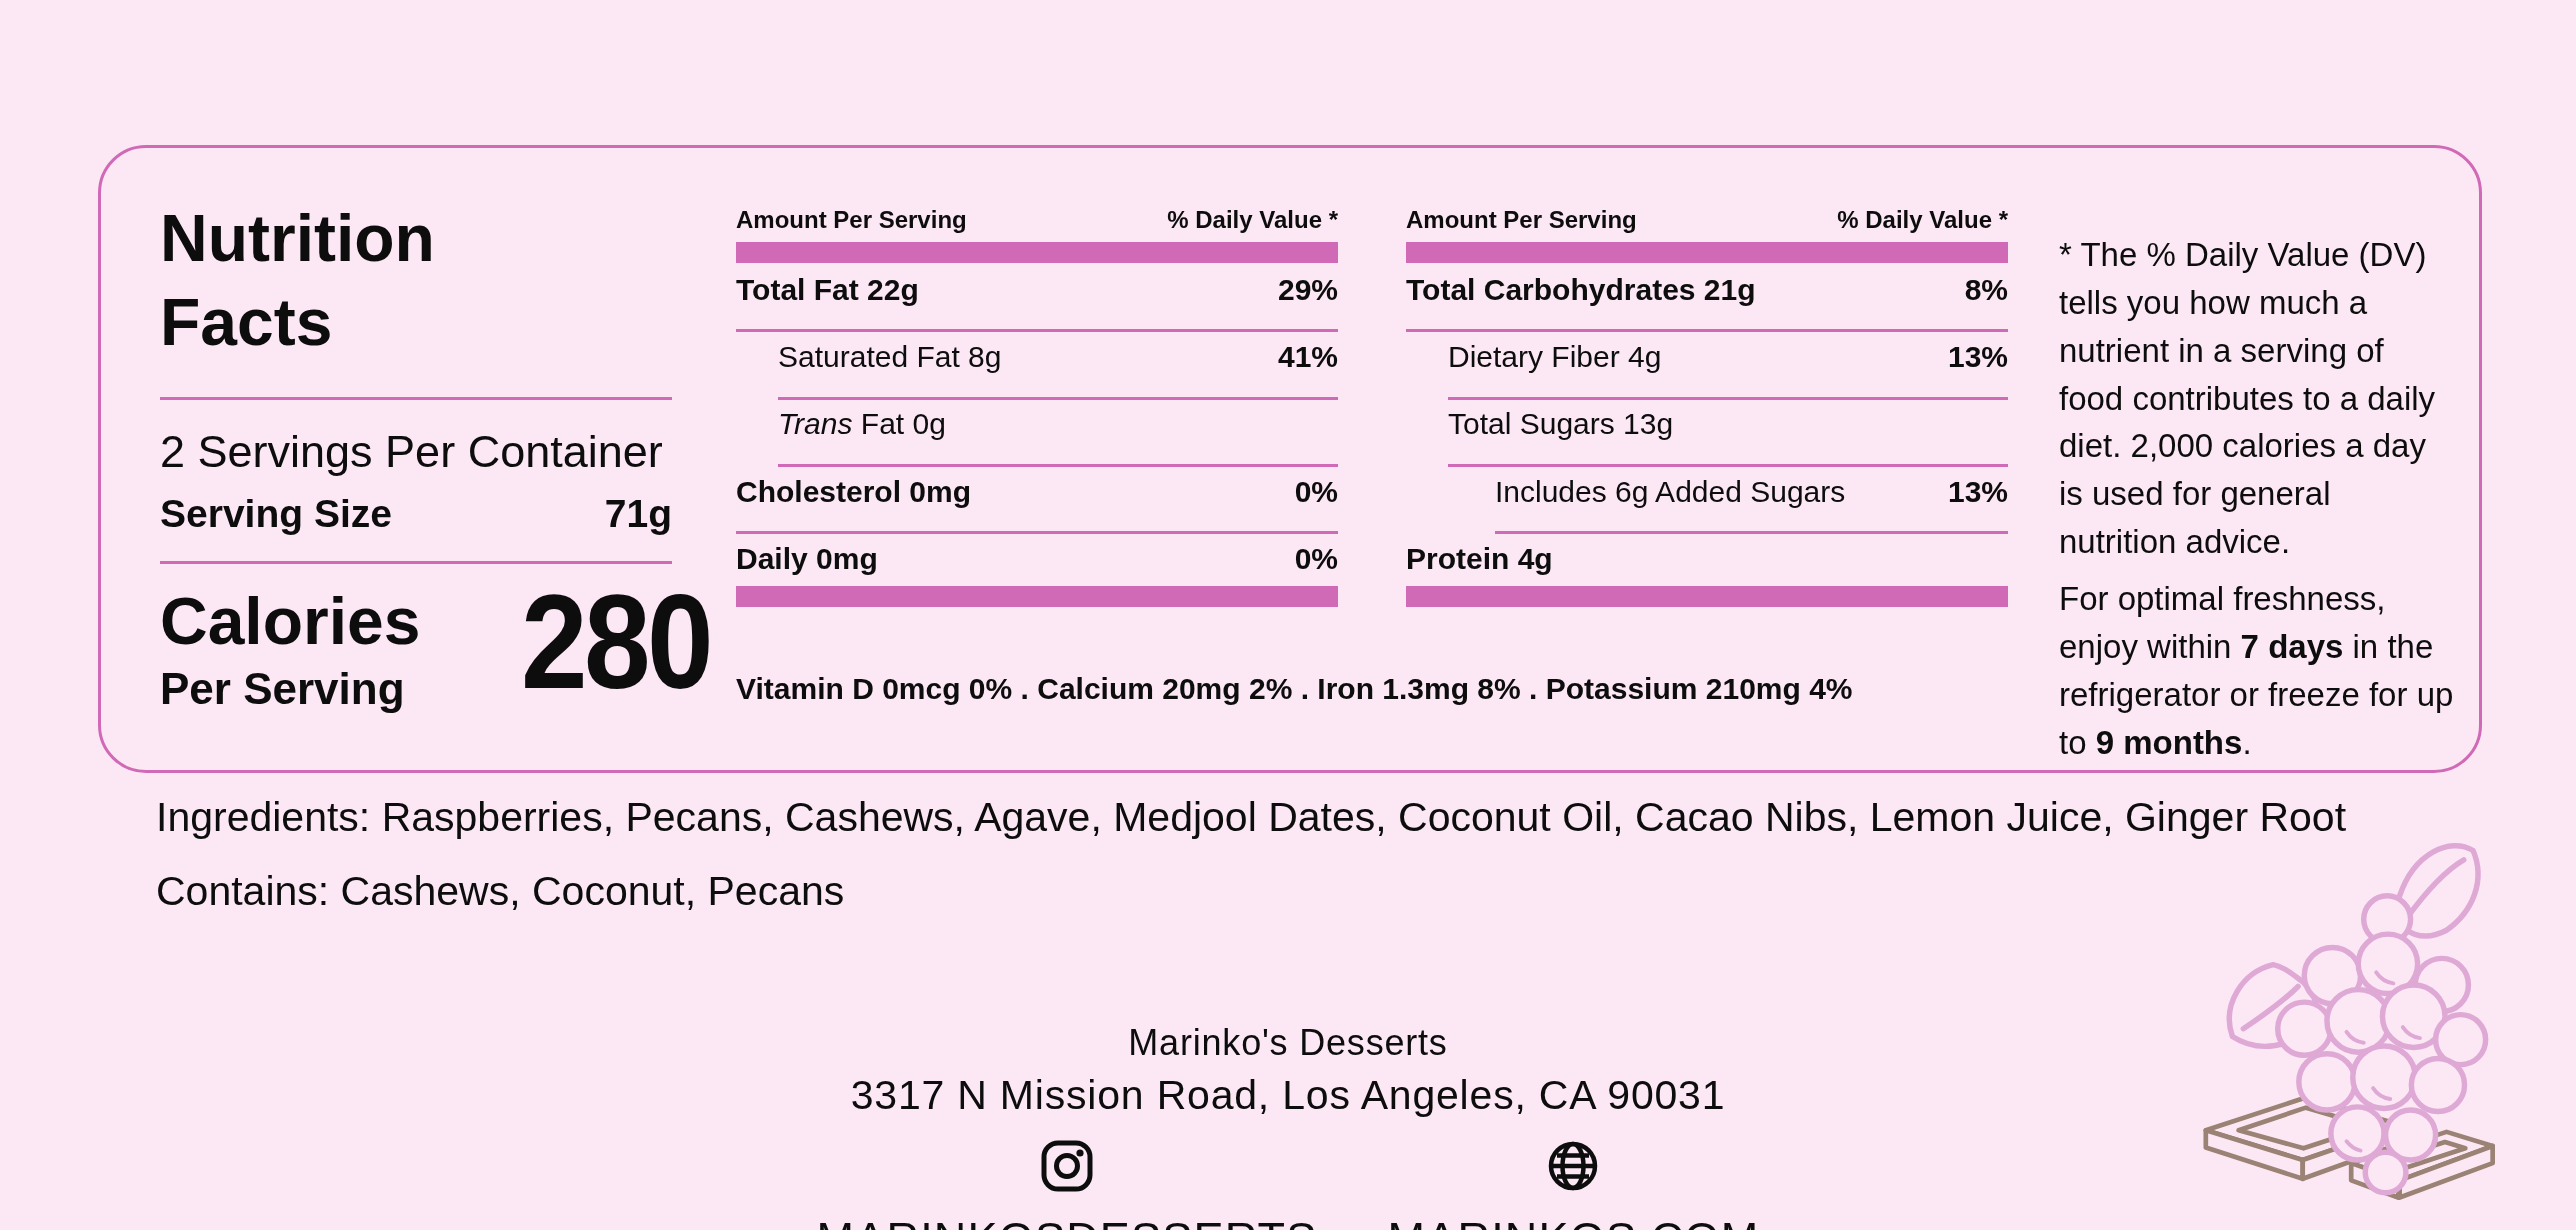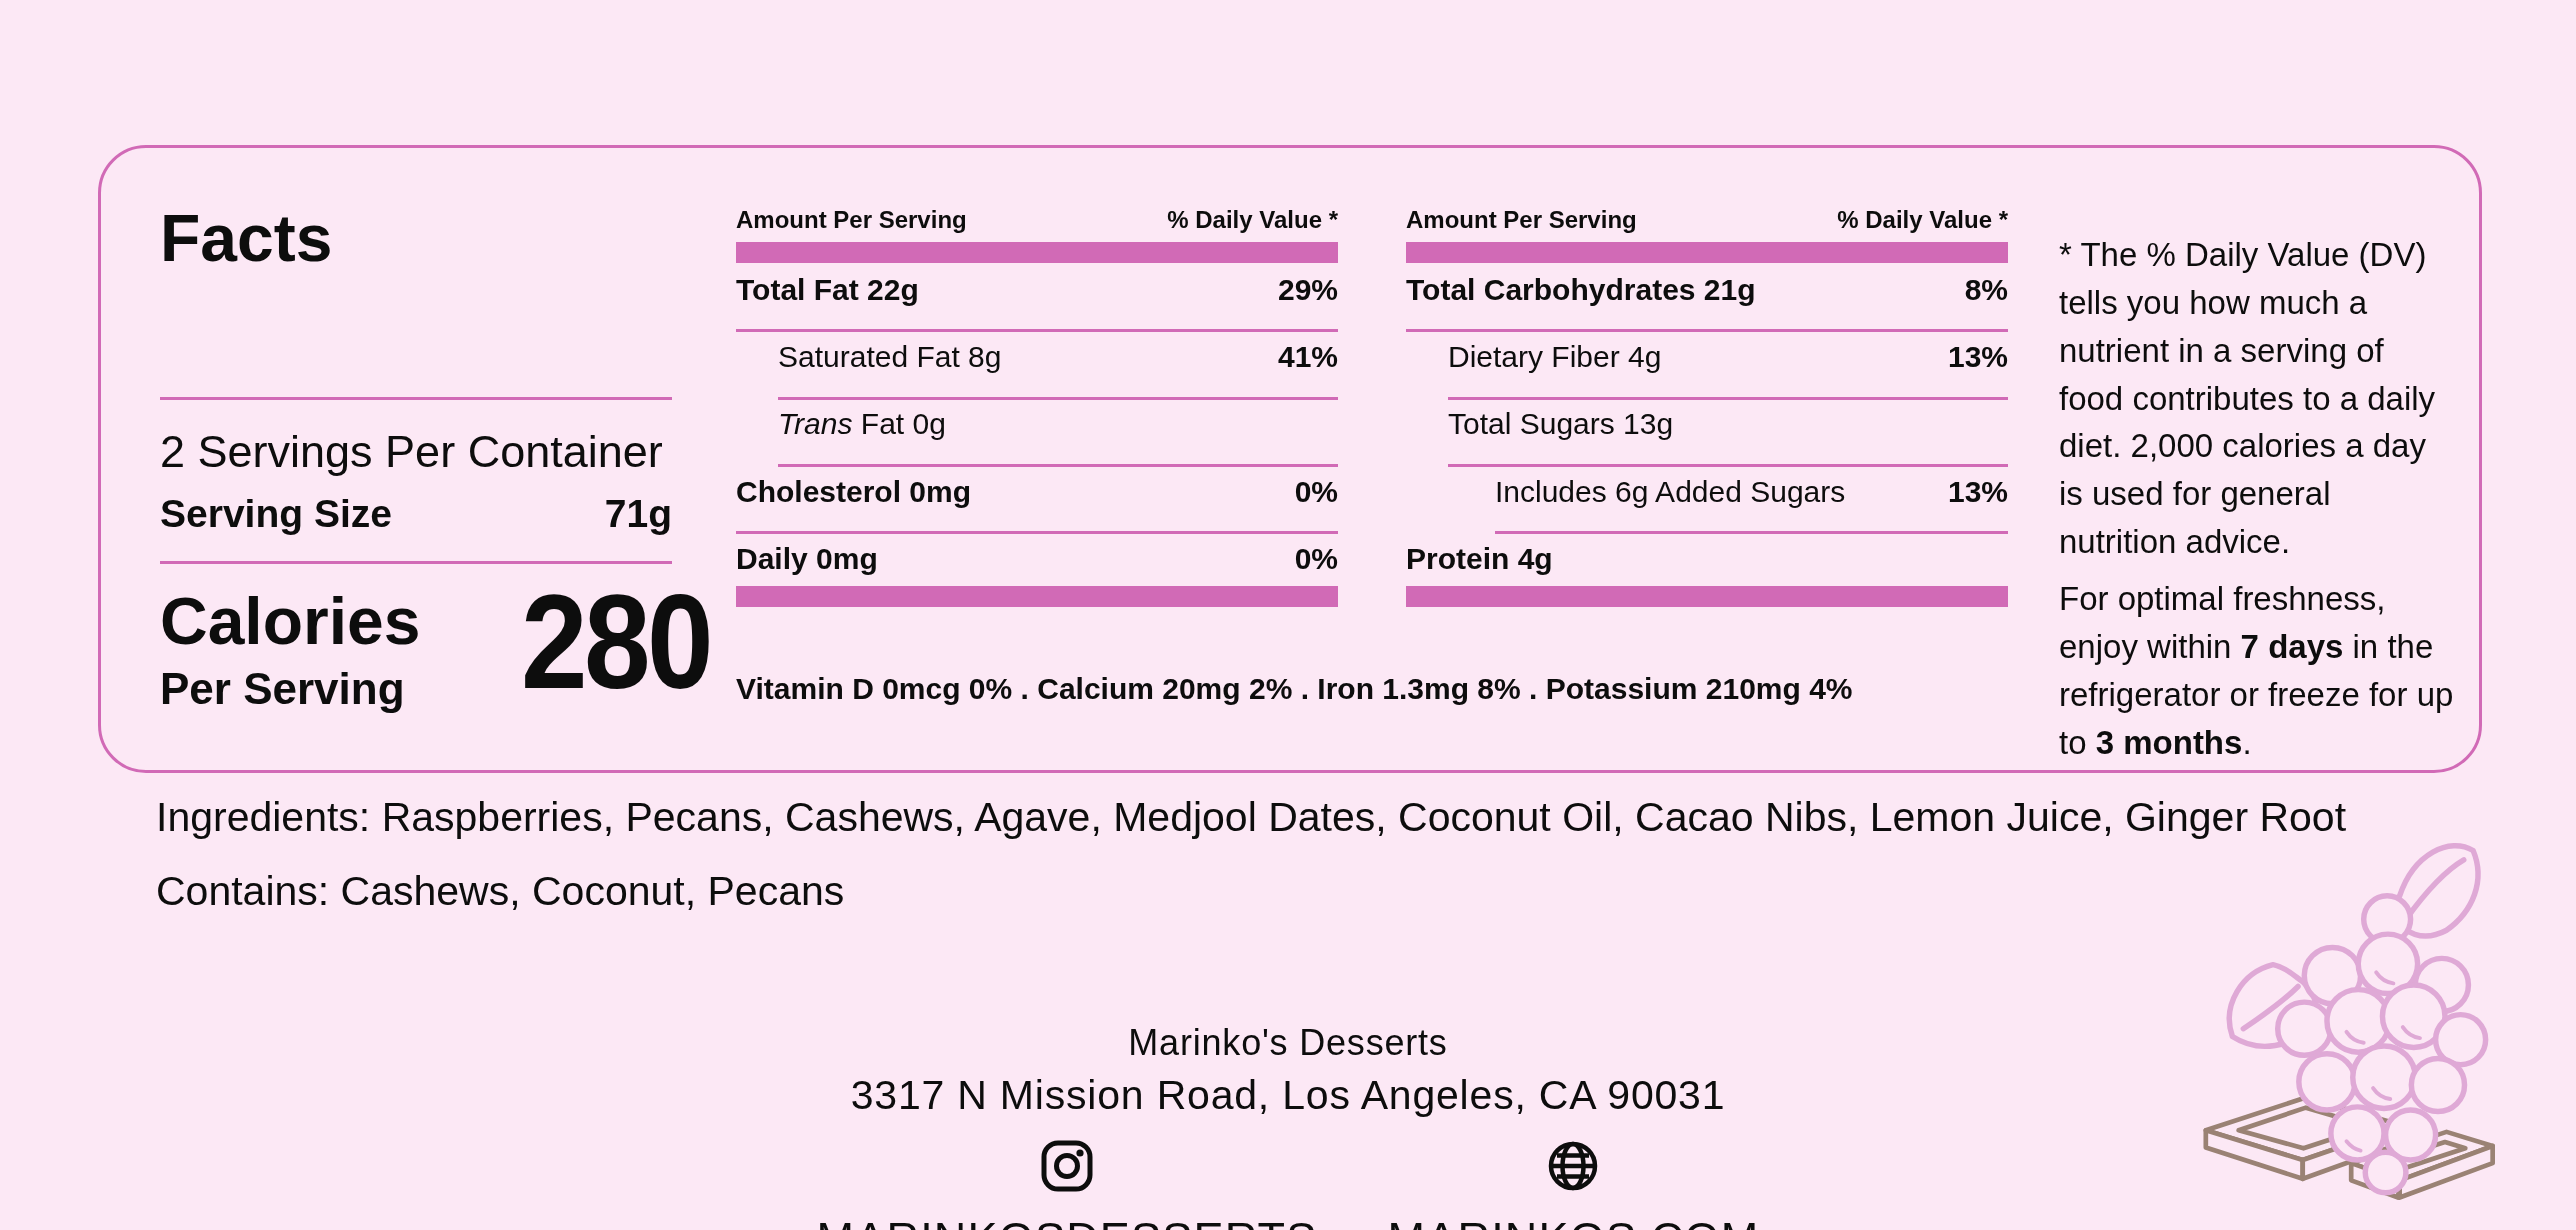--- a/index.html
+++ b/index.html
@@ -65,20 +65,21 @@
 </head>
 <body>
 
 <div id="page">
 
 
   <div class="box">
 
     <div class="colA">
       <div class="facts">
+        <div>Nutrition</div>
         <div>Facts</div>
       </div>
       <div class="hrA" style="top:249px"></div>
       <div class="servings">2 Servings Per Container</div>
       <div class="serv-row">
         <span>Serving Size</span>
         <span>71g</span>
       </div>
       <div class="hrA" style="top:413px"></div>
       <div class="cal-label">Calories</div>
@@ -155,21 +156,21 @@
 
       <div class="nrow main" style="top:394px">
         <span class="lbl">Protein 4g</span>
       </div>
       <div class="bar" style="top:438px"></div>
     </div>
 
     <div class="micro">Vitamin D 0mcg 0% . Calcium 20mg 2% . Iron 1.3mg 8% . Potassium 210mg 4%</div>
 
     <div class="note note1">* The % Daily Value (DV) tells you how much a nutrient in a serving of food contributes to a daily diet. 2,000 calories a day is used for general nutrition advice.</div>
-    <div class="note note2"><span>For optimal freshness, enjoy within </span><b>7 days</b><span> in the refrigerator or freeze for up to </span><b>3 months</b><span>.</span></div>
+    <div class="note note2"><span>For optimal freshness, enjoy within </span><b>7 days</b><span> in the refrigerator or freeze for up to </span><b>9 months</b><span>.</span></div>
   </div>
 
   <div class="ingredients">Ingredients: Raspberries, Pecans, Cashews, Agave, Medjool Dates, Coconut Oil, Cacao Nibs, Lemon Juice, Ginger Root</div>
   <div class="contains">Contains: Cashews, Coconut, Pecans</div>
 
   <div class="f-company">Marinko's Desserts</div>
   <div class="f-address">3317 N Mission Road, Los Angeles, CA 90031</div>
 
   <div class="social">
     <span class="s-item">

